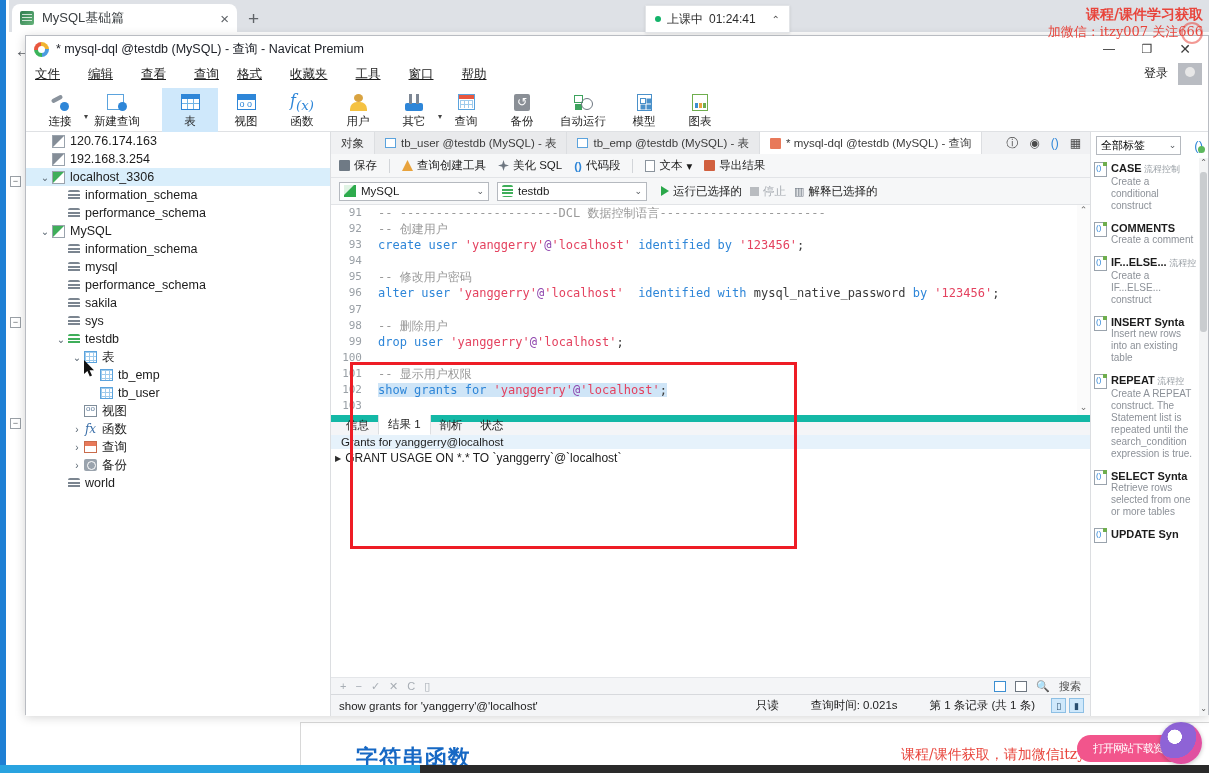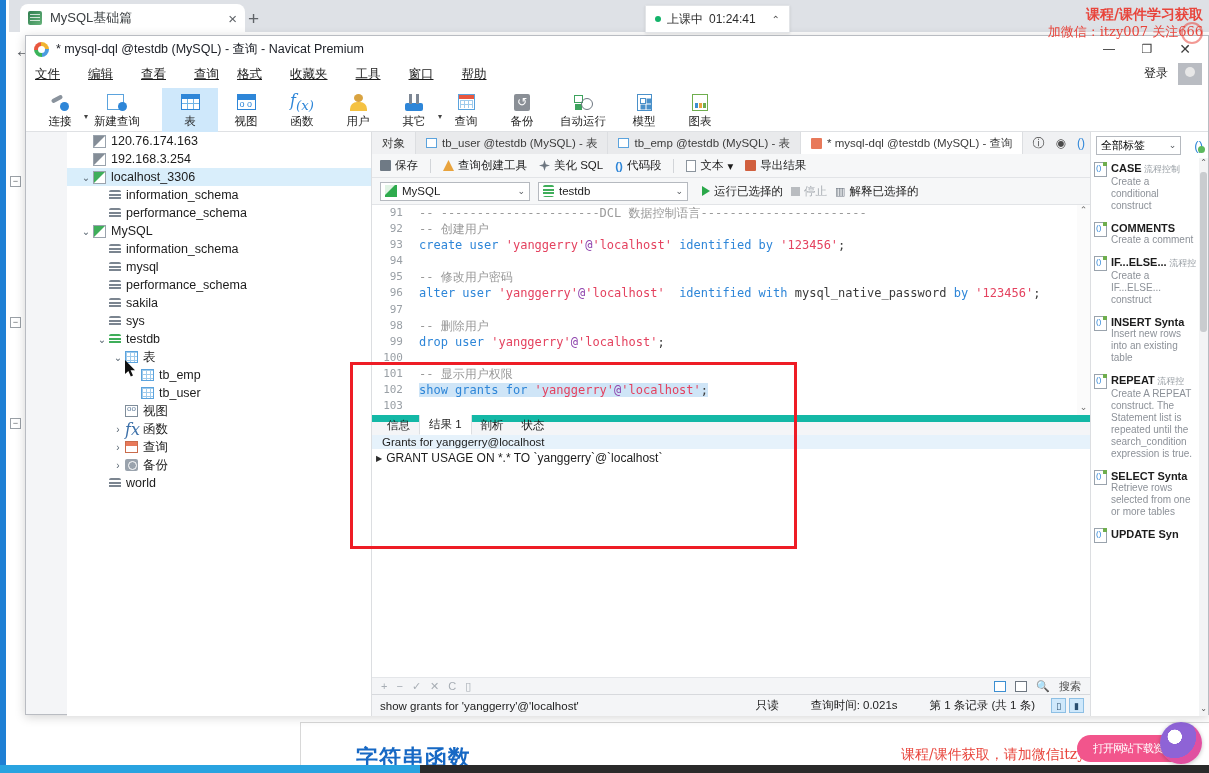--- a/index.html
+++ b/index.html
@@ -9,21 +9,21 @@
     overflow:hidden; background:#ffffff;
   }
   #root { position:relative; width:1209px; height:773px; background:#ffffff; }
 
   
   .bg-browser { position:absolute; left:0; top:0; width:1209px; height:773px; background:#e9eaec; }
   .bg-left-edge { position:absolute; left:0; top:0; width:6px; height:773px; background:#1e7fd4; }
   .bg-left-edge2 { position:absolute; left:6px; top:0; width:3px; height:773px; background:#ffffff; }
   .bg-tabstrip { position:absolute; left:9px; top:0; width:1200px; height:32px; background:#dee1e6; }
   .bg-tab {
-    position:absolute; left:20px; top:4px; width:225px; height:28px;
+    position:absolute; left:12px; top:4px; width:225px; height:28px;
     background:#ffffff; border-radius:8px 8px 0 0;
     display:flex; align-items:center; padding:0 8px; gap:8px;
   }
   .bg-tab-favicon {
     width:14px; height:14px; flex:0 0 14px; border-radius:2px;
     background:linear-gradient(135deg,#2f7d4f,#65b37a); position:relative;
   }
   .bg-tab-favicon::after{
     content:""; position:absolute; left:2px; top:3px; width:10px; height:8px;
     background:repeating-linear-gradient(#fff 0 1px, transparent 1px 3px);
@@ -139,41 +139,41 @@
   .ico-conn::before{content:"";position:absolute;left:1px;top:3px;width:12px;height:4px;background:#8a939d;
      transform:rotate(-28deg); border-radius:2px;}
   .ico-conn::after{content:"";position:absolute;right:1px;bottom:0px;width:9px;height:9px;border-radius:50%;
      background:#2e86d8;}
   .ico-newq { width:20px; height:17px; position:relative;}
   .ico-newq::before{content:"";position:absolute;left:0;top:0;width:15px;height:14px;background:#fff;
      border:1.3px solid #5ba3dd;}
   .ico-newq::after{content:"";position:absolute;right:0;bottom:0;width:9px;height:9px;border-radius:50%;background:#2e86d8;}
 
   
-  .nv-body { display:flex; height:calc(680px - 26px - 24px - 46px);margin-left:41px; }
+  .nv-body { display:flex; height:calc(680px - 26px - 24px - 46px); }
   .nv-sidebar { width:305px; background:#ffffff; border-right:1px solid #dcdee1; position:relative; overflow:hidden;}
   .tree-row { height:18px; display:flex; align-items:center; font-size:12.5px; color:#1c1c1c; white-space:nowrap;}
   .tree-row.sel { background:#d9eefb; }
   .tw { width:14px; text-align:center; font-size:10px; color:#5a6773; flex:0 0 14px;}
   .ico-db-host { width:13px; height:13px; flex:0 0 13px; background:#fff; border:1px solid #9aa3ad; position:relative; margin-right:5px;}
   .ico-db-host::after{content:"";position:absolute;left:0;top:0;width:0;height:0;
       border-left:11px solid #848d97; border-bottom:11px solid transparent;}
   .ico-db-host.green::after{border-left-color:#3fae5a;}
   .ico-schema { width:12px; height:13px; flex:0 0 12px; margin-right:5px; position:relative;}
   .ico-schema::after{content:"";position:absolute;left:0;top:1px;width:12px;height:11px;
       background:repeating-linear-gradient(to bottom,#7b8590 0 2px,#fff 2px 3.6px);border-radius:2px;}
   .ico-schema.green::after{background:repeating-linear-gradient(to bottom,#3fae5a 0 2px,#fff 2px 3.6px);}
   .ico-tbl { width:13px; height:12px; flex:0 0 13px; margin-right:5px; border:1px solid #5ba3dd; background:#fff; position:relative;}
   .ico-tbl::after{content:"";position:absolute;left:0;top:0;right:0;bottom:0;
       background:repeating-linear-gradient(to right,#9fcbec 0 1px,transparent 1px 4px),
                  repeating-linear-gradient(to bottom,#9fcbec 0 1px,transparent 1px 4px);}
   .ico-vw { width:13px; height:12px; flex:0 0 13px; margin-right:5px; border:1px solid #7f8d9a; background:#fff;position:relative;}
   .ico-vw::after{content:"oo";position:absolute;left:1px;top:-2px;font-size:8px;color:#5c7a99;}
   .ico-fn { width:13px; flex:0 0 13px; margin-right:5px; font-family:"DejaVu Serif",serif; font-style:italic;
-            font-size:16px; color:#3b6fa8; text-align:center; }
+            font-size:12px; color:#3b6fa8; text-align:center; }
   .ico-qr { width:13px; height:12px; flex:0 0 13px; margin-right:5px; background:#fff; border:1px solid #c96b4b;position:relative;}
   .ico-qr::after{content:"";position:absolute;left:0;top:0;right:0;height:4px;background:#e8795a;}
   .ico-bk { width:13px; height:12px; flex:0 0 13px; margin-right:5px; background:#9aa3ad; border-radius:2px;position:relative;}
   .ico-bk::after{content:"";position:absolute;left:3px;top:2px;width:7px;height:7px;border:1.2px solid #fff;border-radius:50%;}
 
   .cursor-arrow { position:absolute; left:58px; top:228px; width:12px; height:18px; pointer-events:none;}
 
   .nv-main { flex:1; display:flex; flex-direction:column; background:#f4f5f7; min-width:0; }
 
   .tabstrip2 { height:22px; background:#f0f1f3; display:flex; align-items:stretch; font-size:11.5px; }

